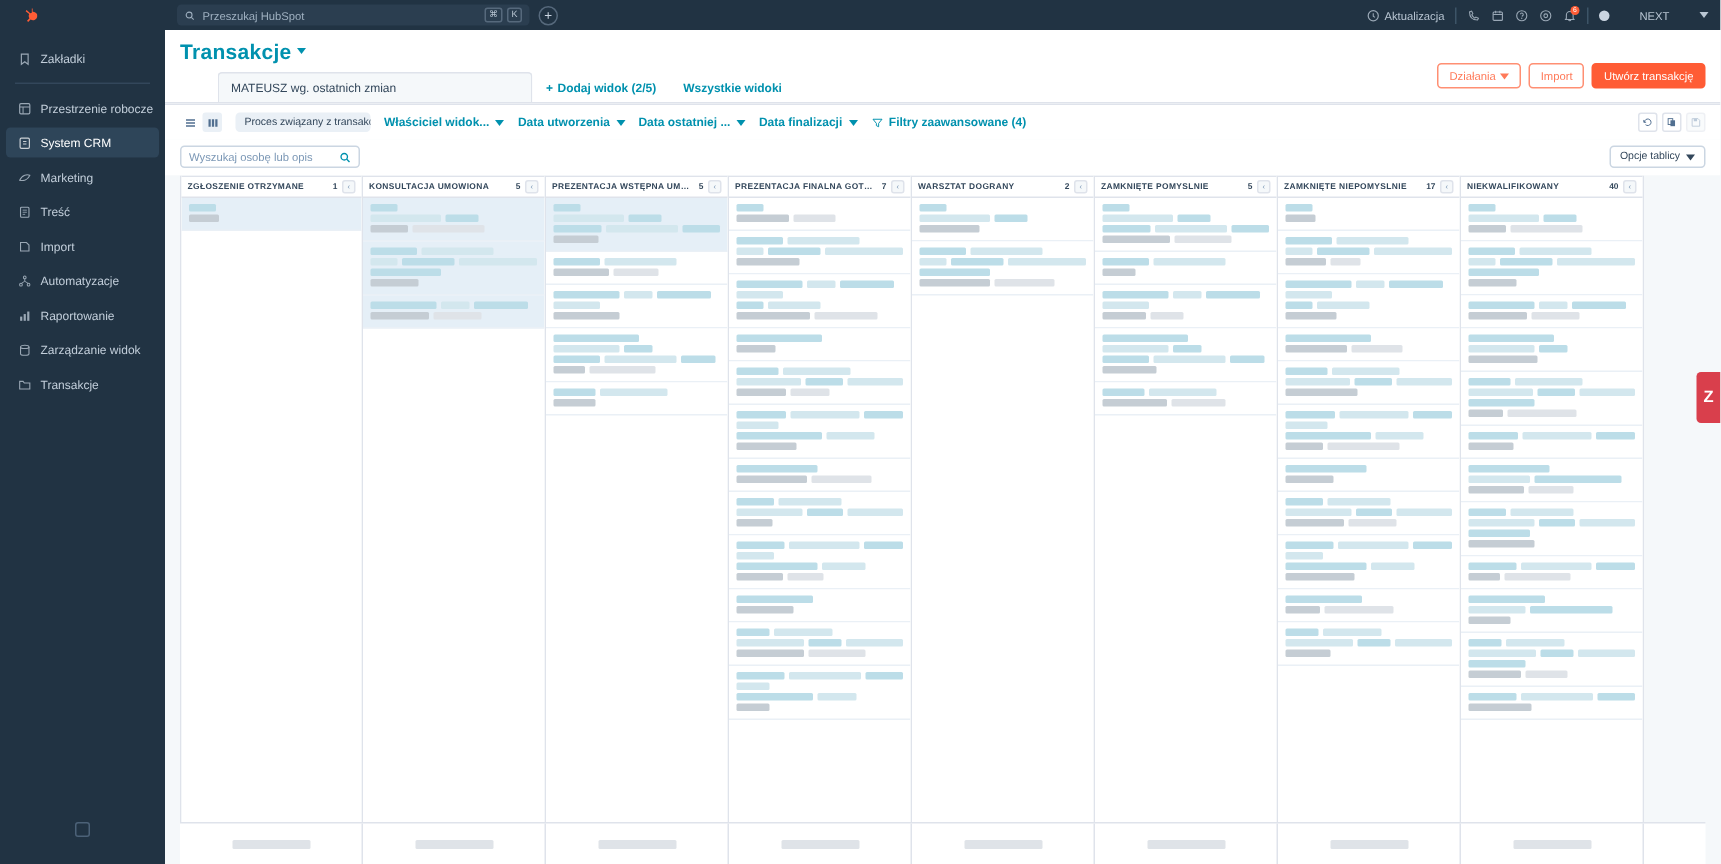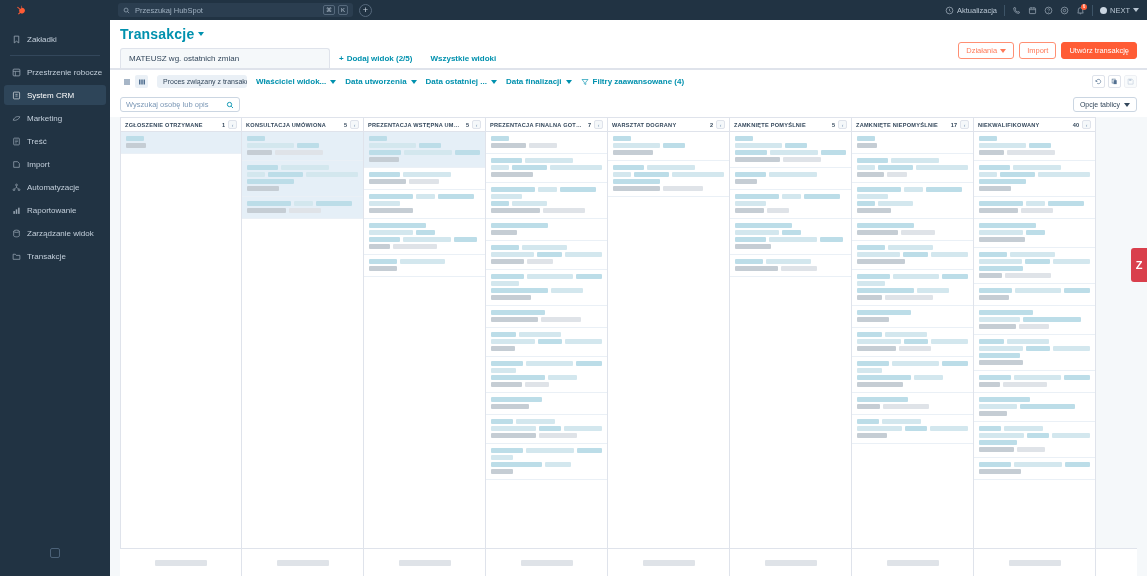--- a/index.html
+++ b/index.html
@@ -56,21 +56,21 @@
   .top-right { margin-left:auto; display:flex; align-items:center; gap:7px; font-size:7.5px; }
   .top-right .ic { width:9px; height:9px; display:block; opacity:.8; }
   .vdiv { width:1px; height:11px; background:#3d5467; }
   .updates { display:flex; align-items:center; gap:3px; }
   .bell-wrap { position:relative; }
   .bell-dot {
     position:absolute; top:-2px; right:-2px; width:6px; height:6px;
     background:#ff5c35; border-radius:50%; color:#fff; font-size:4.5px;
     display:flex; align-items:center; justify-content:center;
   }
-  .acct { display:flex; align-items:center; gap:3px;justify-content:flex-end; }
+  .acct { display:flex; align-items:center; gap:20px;justify-content:flex-end; }
   .acct .dot { width:7px; height:7px; background:#cbd6e2; border-radius:50%; }
 
   
   .page {
     background:#fff; border-bottom:1px solid #dfe3eb; padding:6px 10px 0 10px;
     position:relative;
   }
   .page-title {
     color:#0091ae; font-size:14px; font-weight:bold; letter-spacing:.2px;
     display:inline-flex; align-items:center; gap:4px; margin-bottom:6px;
@@ -83,21 +83,21 @@
     display:inline-flex; align-items:center; gap:3px;
   }
   .btn.primary { background:#ff5c35; border-color:#ff5c35; color:#fff; }
 
   
   .viewtabs { display:flex; align-items:flex-end; gap:0; }
   .vtab {
     height:20px; min-width:210px; padding:0 8px; font-size:8px;
     display:flex; align-items:center; gap:6px; color:#33475b;
     border:1px solid #dfe3eb; border-bottom:none; background:#f5f8fa;
-    border-radius:3px 3px 0 0; cursor:pointer;
+    border-radius:3px 3px 0 0; cursor:pointer;margin-left:25px;
   }
   .vtab.active { background:#fff; color:#33475b; }
   .vtab .x { margin-left:auto; color:#7c98b6; font-size:9px; }
   .vtab-link {
     font-size:8px; color:#0091ae; font-weight:bold; padding:0 9px; cursor:pointer;
     display:flex; align-items:center; gap:3px; height:20px;
   }
 
   
   .filterbar {

